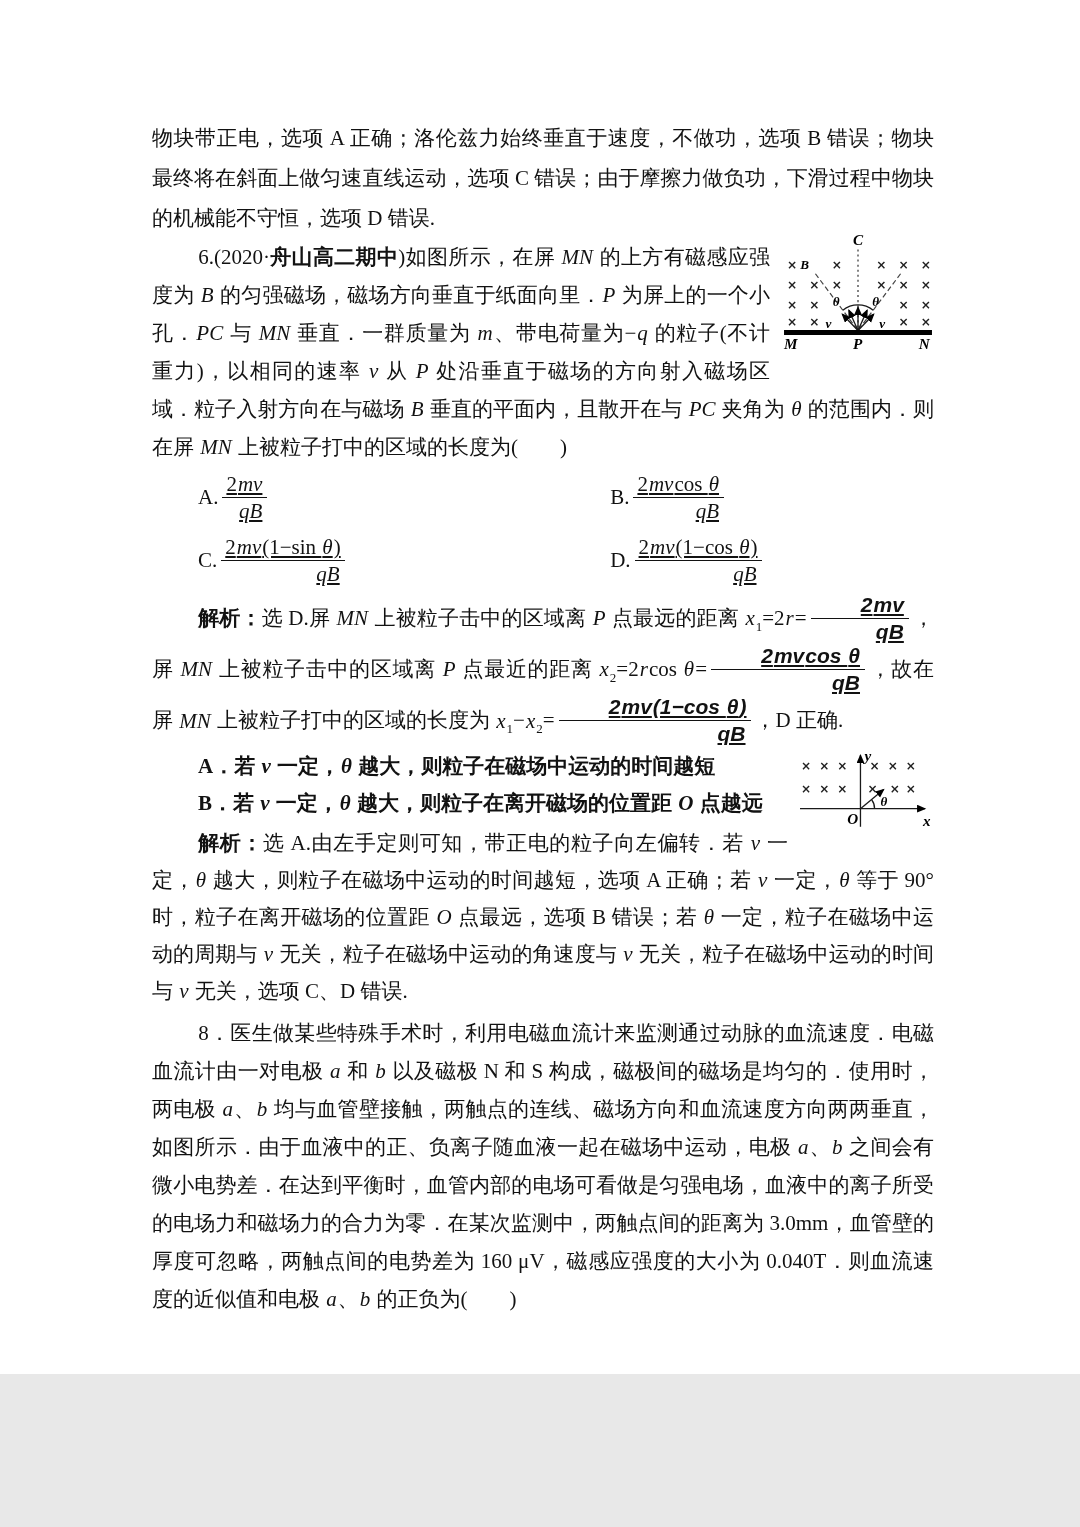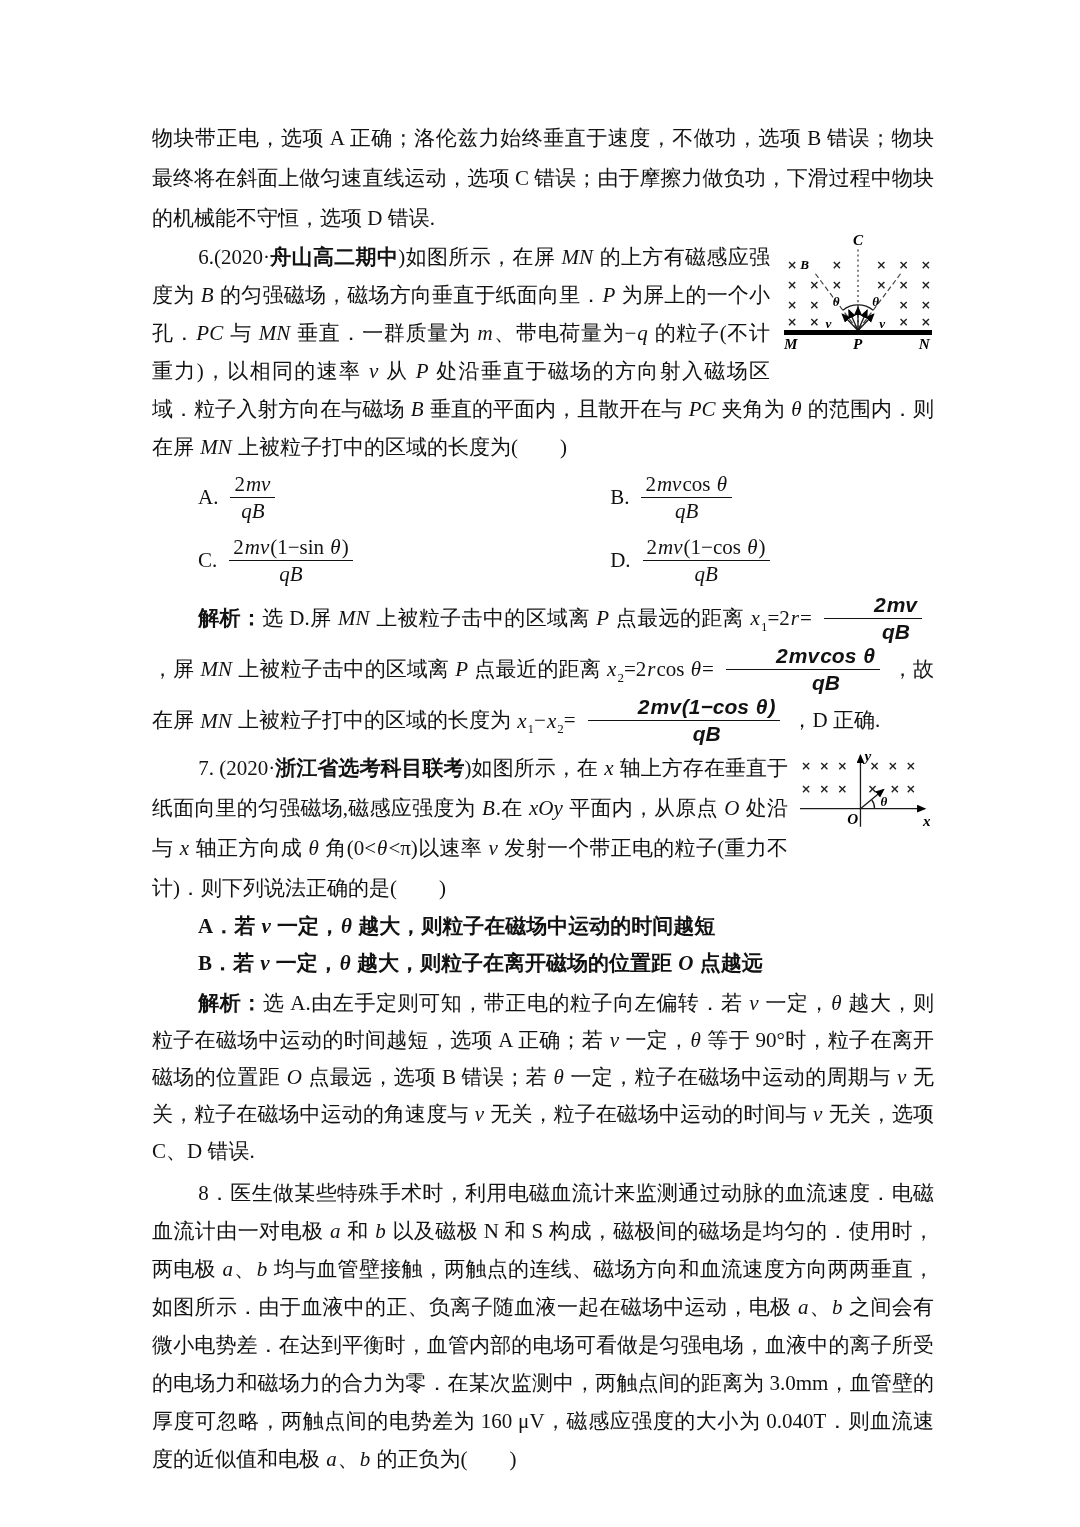--- a/index.html
+++ b/index.html
@@ -1,30 +1,30 @@
 <!DOCTYPE html>
 <html><head>
 <meta charset="utf-8">
 <style>
   html,body{margin:0;padding:0;background:#e8e8e8;}
-  .page{position:relative;width:1080px;height:1527px;background:#ffffff;overflow:hidden;
+  .page{position:relative;width:1080px;height:1374px;background:#ffffff;overflow:hidden;
         font-family:"Liberation Serif","DejaVu Serif",serif;color:#121212;}
   .content{position:absolute;left:152px;top:118px;width:782px;font-size:21px;}
   p{margin:0;text-align:justify;}
   .lh40{line-height:40px;}
   .lh38{line-height:38px;}
   .lh37{line-height:37px;}
   .indent{text-indent:2.2em;}
   .var{font-style:italic;font-family:"Liberation Serif","DejaVu Serif",serif;padding:0 1px;}
   b.hei{font-weight:700;font-family:"Liberation Sans","DejaVu Sans",sans-serif;}
   b.src{font-weight:700;}
   sub{font-size:13px;line-height:0;}
   
-  .frac{display:inline-block;vertical-align:middle;text-align:center;line-height:1.15;
-        margin:0 12px;position:relative;top:-2px;}
+  .frac{display:inline-block;vertical-align:middle;text-align:right;line-height:1.15;
+        margin:0 4px;position:relative;top:-2px;text-decoration:underline;}
   .frac .num{display:block;border-bottom:1.6px solid #121212;padding:0 4px 1px;}
   .frac .den{display:block;padding:1px 4px 0;}
   .frac.sans{font-family:"Liberation Sans","DejaVu Sans",sans-serif;font-weight:700;font-style:italic;}
   .frac.sans .var{font-family:inherit;}
   
   .opts6{display:grid;grid-template-columns:56% 44%;row-gap:12px;padding-left:46px;margin:8px 0 6px;}
   .opts6 p{line-height:1;}
   
   .opt7{padding-left:46px;line-height:37px;font-weight:bold;}
   .ana{margin-top:2px;}
@@ -135,21 +135,20 @@
             <line class="ln" x1="2" y1="62" x2="126" y2="62" marker-end="url(#ah)"></line>
             <line class="ln" x1="62" y1="80" x2="62" y2="9" marker-end="url(#ah)"></line>
             <line class="ln" x1="62" y1="62" x2="85" y2="43" marker-end="url(#ah)"></line>
             <path class="ln" d="M 76 62 A 14 14 0 0 0 73.2 53.2"></path>
             <text class="slbl" x="82" y="59">θ</text>
             <text class="flbl" x="124" y="79">x</text>
             <text class="flbl" x="66" y="15">y</text>
             <text class="flbl" x="49" y="77">O</text>
           </svg>
         </span>
-        <span>7. (2020·<b class="src">浙江省选考科目联考</b>)如图所示，在 <i class="var">x</i> 轴上方存在垂直于纸面向里的匀强磁场,磁感应强度为 <i class="var">B</i>.在 <i class="var">xOy</i> 平面内，从原点 <i class="var">O</i> 处沿与 <i class="var">x</i> 轴正方向成 <i class="var">θ</i> 角(0&lt;<i class="var">θ</i>&lt;π)以速率 <i class="var">v</i> 发射一个带正电的粒子(重力不计)．则下列说法正确的是(　　)</span>
       </p>
       <p class="opt7">A．若 <i class="var">v</i> 一定，<i class="var">θ</i> 越大，则粒子在磁场中运动的时间越短</p>
       <p class="opt7">B．若 <i class="var">v</i> 一定，<i class="var">θ</i> 越大，则粒子在离开磁场的位置距 <i class="var">O</i> 点越远</p>
       <p class="indent ana lh37"><b class="hei">解析：</b>选 A.由左手定则可知，带正电的粒子向左偏转．若 <i class="var">v</i> 一定，<i class="var">θ</i> 越大，则粒子在磁场中运动的时间越短，选项 A 正确；若 <i class="var">v</i> 一定，<i class="var">θ</i> 等于 90°时，粒子在离开磁场的位置距 <i class="var">O</i> 点最远，选项 B 错误；若 <i class="var">θ</i> 一定，粒子在磁场中运动的周期与 <i class="var">v</i> 无关，粒子在磁场中运动的角速度与 <i class="var">v</i> 无关，粒子在磁场中运动的时间与 <i class="var">v</i> 无关，选项 C、D 错误.</p>
     </div>
 
     <p class="indent lh38" style="margin-top:4px">8．医生做某些特殊手术时，利用电磁血流计来监测通过动脉的血流速度．电磁血流计由一对电极 <i class="var">a</i> 和 <i class="var">b</i> 以及磁极 N 和 S 构成，磁极间的磁场是均匀的．使用时，两电极 <i class="var">a</i>、<i class="var">b</i> 均与血管壁接触，两触点的连线、磁场方向和血流速度方向两两垂直，如图所示．由于血液中的正、负离子随血液一起在磁场中运动，电极 <i class="var">a</i>、<i class="var">b</i> 之间会有微小电势差．在达到平衡时，血管内部的电场可看做是匀强电场，血液中的离子所受的电场力和磁场力的合力为零．在某次监测中，两触点间的距离为 3.0mm，血管壁的厚度可忽略，两触点间的电势差为 160 μV，磁感应强度的大小为 0.040T．则血流速度的近似值和电极 <i class="var">a</i>、<i class="var">b</i> 的正负为(　　)</p>
 
   </div>
 </div>

